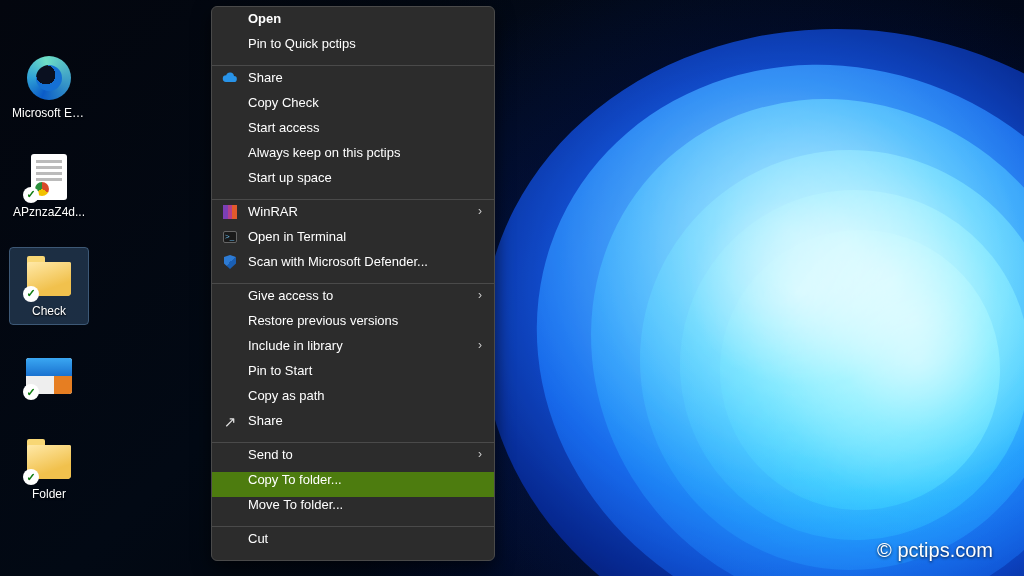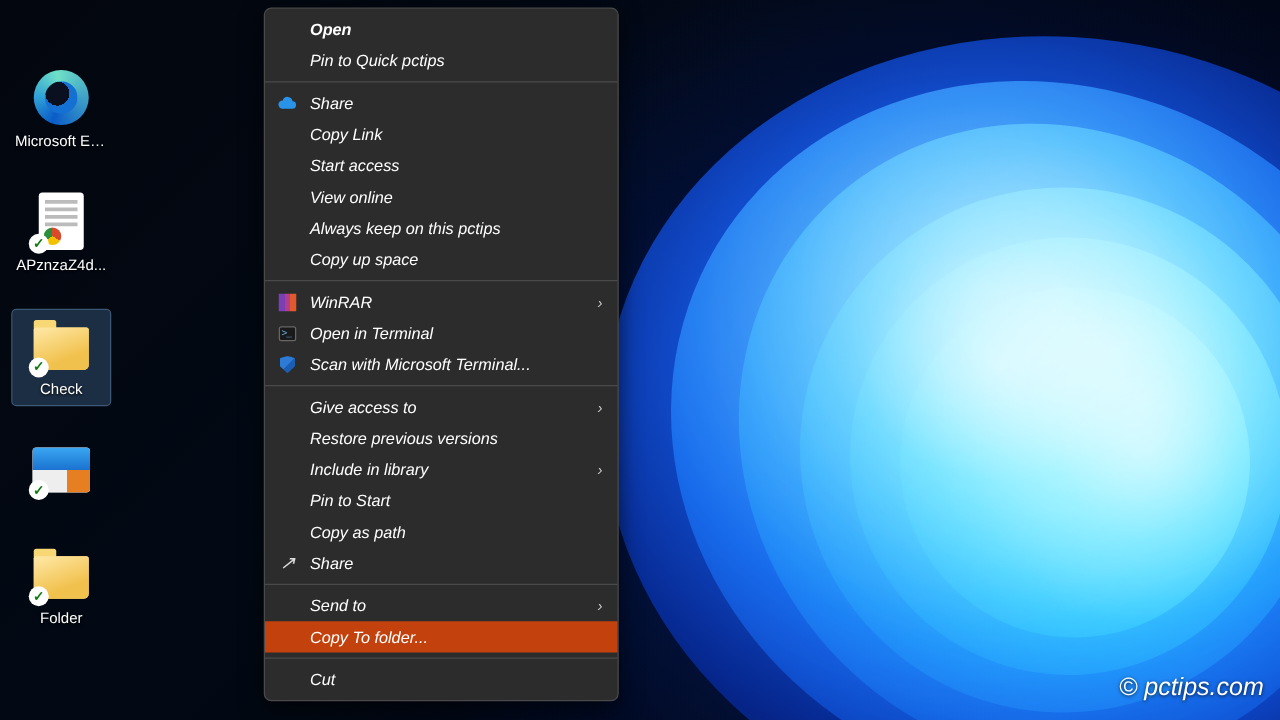--- a/index.html
+++ b/index.html
@@ -85,42 +85,41 @@
   width: 284px;
   background: #2c2c2c;
   border: 1px solid #4a4a4a;
   border-radius: 6px;
   box-shadow: 0 6px 18px rgba(0,0,0,0.6);
   color: #fff;
   font-size: 13px;
   padding: 4px 0;
 }
 .menu-item {
-  display: flex; align-items: center;
+  display: flex; 
   height: 25px;
   padding: 0 2px 0 36px;
   position: relative;
   cursor: default;
-  font-style: italic;
 }
 .menu-item.bold { font-weight: 600; }
-.menu-item.highlight { background: #c2410c; }
+.menu-item.highlight { background: #4d7c0f; }
 .menu-sep { height:1px; background:#4a4a4a; margin:4px 0; }
 .menu-item .chev { position:absolute; right:12px; font-size:12px; color:#ccc;}
 .menu-item .mi-icon { position:absolute; left:10px; width:16px; height:16px; display:flex;align-items:center;justify-content:center;}
 .mi-icon svg { width:16px; height:16px; }
 .mi-icon .cloud { fill:#2893e8; }
 .mi-icon .books { width:14px;height:14px;background:linear-gradient(90deg,#7b3fb5 0 33%,#b23f8c 33% 66%,#e25a2c 66%);}
 .mi-icon .term-box{width:14px;height:12px;background:#1a1a1a;border:1px solid #666;border-radius:2px;color:#6be;font-size:8px;line-height:10px;text-align:left;padding-left:1px;}
 .mi-icon .shield{width:12px;height:14px;background:linear-gradient(135deg,#2d7bd4 0 50%,#1a5fb4 50%);clip-path:polygon(50% 0,100% 15%,100% 60%,50% 100%,0 60%,0 15%);}
 .mi-icon .share-arrow{color:#ddd;font-size:15px;line-height:1;}
 
 .watermark {
-  position:absolute; right:13px; bottom:14px;
-  color:#fff; font-size:20px; font-style:italic;
+  position:absolute; right:31px; bottom:14px;
+  color:#fff; font-size:20px; 
   text-shadow:0 1px 3px rgba(0,0,0,0.8);
 }
 </style>
 </head>
 <body>
 
 <div class="bloom">
   <div class="petal p1"></div>
     <div class="petal p2"></div>
     <div class="petal p3"></div>
@@ -176,53 +175,50 @@
     <div class="menu-sep"></div>
     <div class="menu-item">
       <span class="mi-icon">
         <svg viewBox="0 0 24 24">
           <path class="cloud" d="M6 18a5 5 0 0 1 .3-10A6 6 0 0 1 18 9a4.5 4.5 0 0 1-.5 9H6z"></path>
         </svg>
       </span>
       <span>Share</span>
     </div>
     <div class="menu-item">
-      <span>Copy Link</span>
+      <span>Copy Check</span>
     </div>
     <div class="menu-item">
       <span>Start access</span>
     </div>
     <div class="menu-item">
-      <span>View online</span>
-    </div>
-    <div class="menu-item">
       <span>Always keep on this pctips</span>
     </div>
     <div class="menu-item">
-      <span>Copy up space</span>
+      <span>Start up space</span>
     </div>
     <div class="menu-sep"></div>
     <div class="menu-item">
       <span class="mi-icon">
         <div class="books"></div>
       </span>
       <span>WinRAR</span>
       <span class="chev">›</span>
     </div>
     <div class="menu-item">
       <span class="mi-icon">
         <div class="term-box">&gt;_</div>
       </span>
       <span>Open in Terminal</span>
     </div>
     <div class="menu-item">
       <span class="mi-icon">
         <div class="shield"></div>
       </span>
-      <span>Scan with Microsoft Terminal...</span>
+      <span>Scan with Microsoft Defender...</span>
     </div>
     <div class="menu-sep"></div>
     <div class="menu-item">
       <span>Give access to</span>
       <span class="chev">›</span>
     </div>
     <div class="menu-item">
       <span>Restore previous versions</span>
     </div>
     <div class="menu-item">
@@ -242,19 +238,22 @@
       <span>Share</span>
     </div>
     <div class="menu-sep"></div>
     <div class="menu-item">
       <span>Send to</span>
       <span class="chev">›</span>
     </div>
     <div class="menu-item highlight">
       <span>Copy To folder...</span>
     </div>
+    <div class="menu-item">
+      <span>Move To folder...</span>
+    </div>
     <div class="menu-sep"></div>
     <div class="menu-item">
       <span>Cut</span>
     </div>
   </div>
 
 <div class="watermark">© pctips.com</div>
 
 </body></html>

